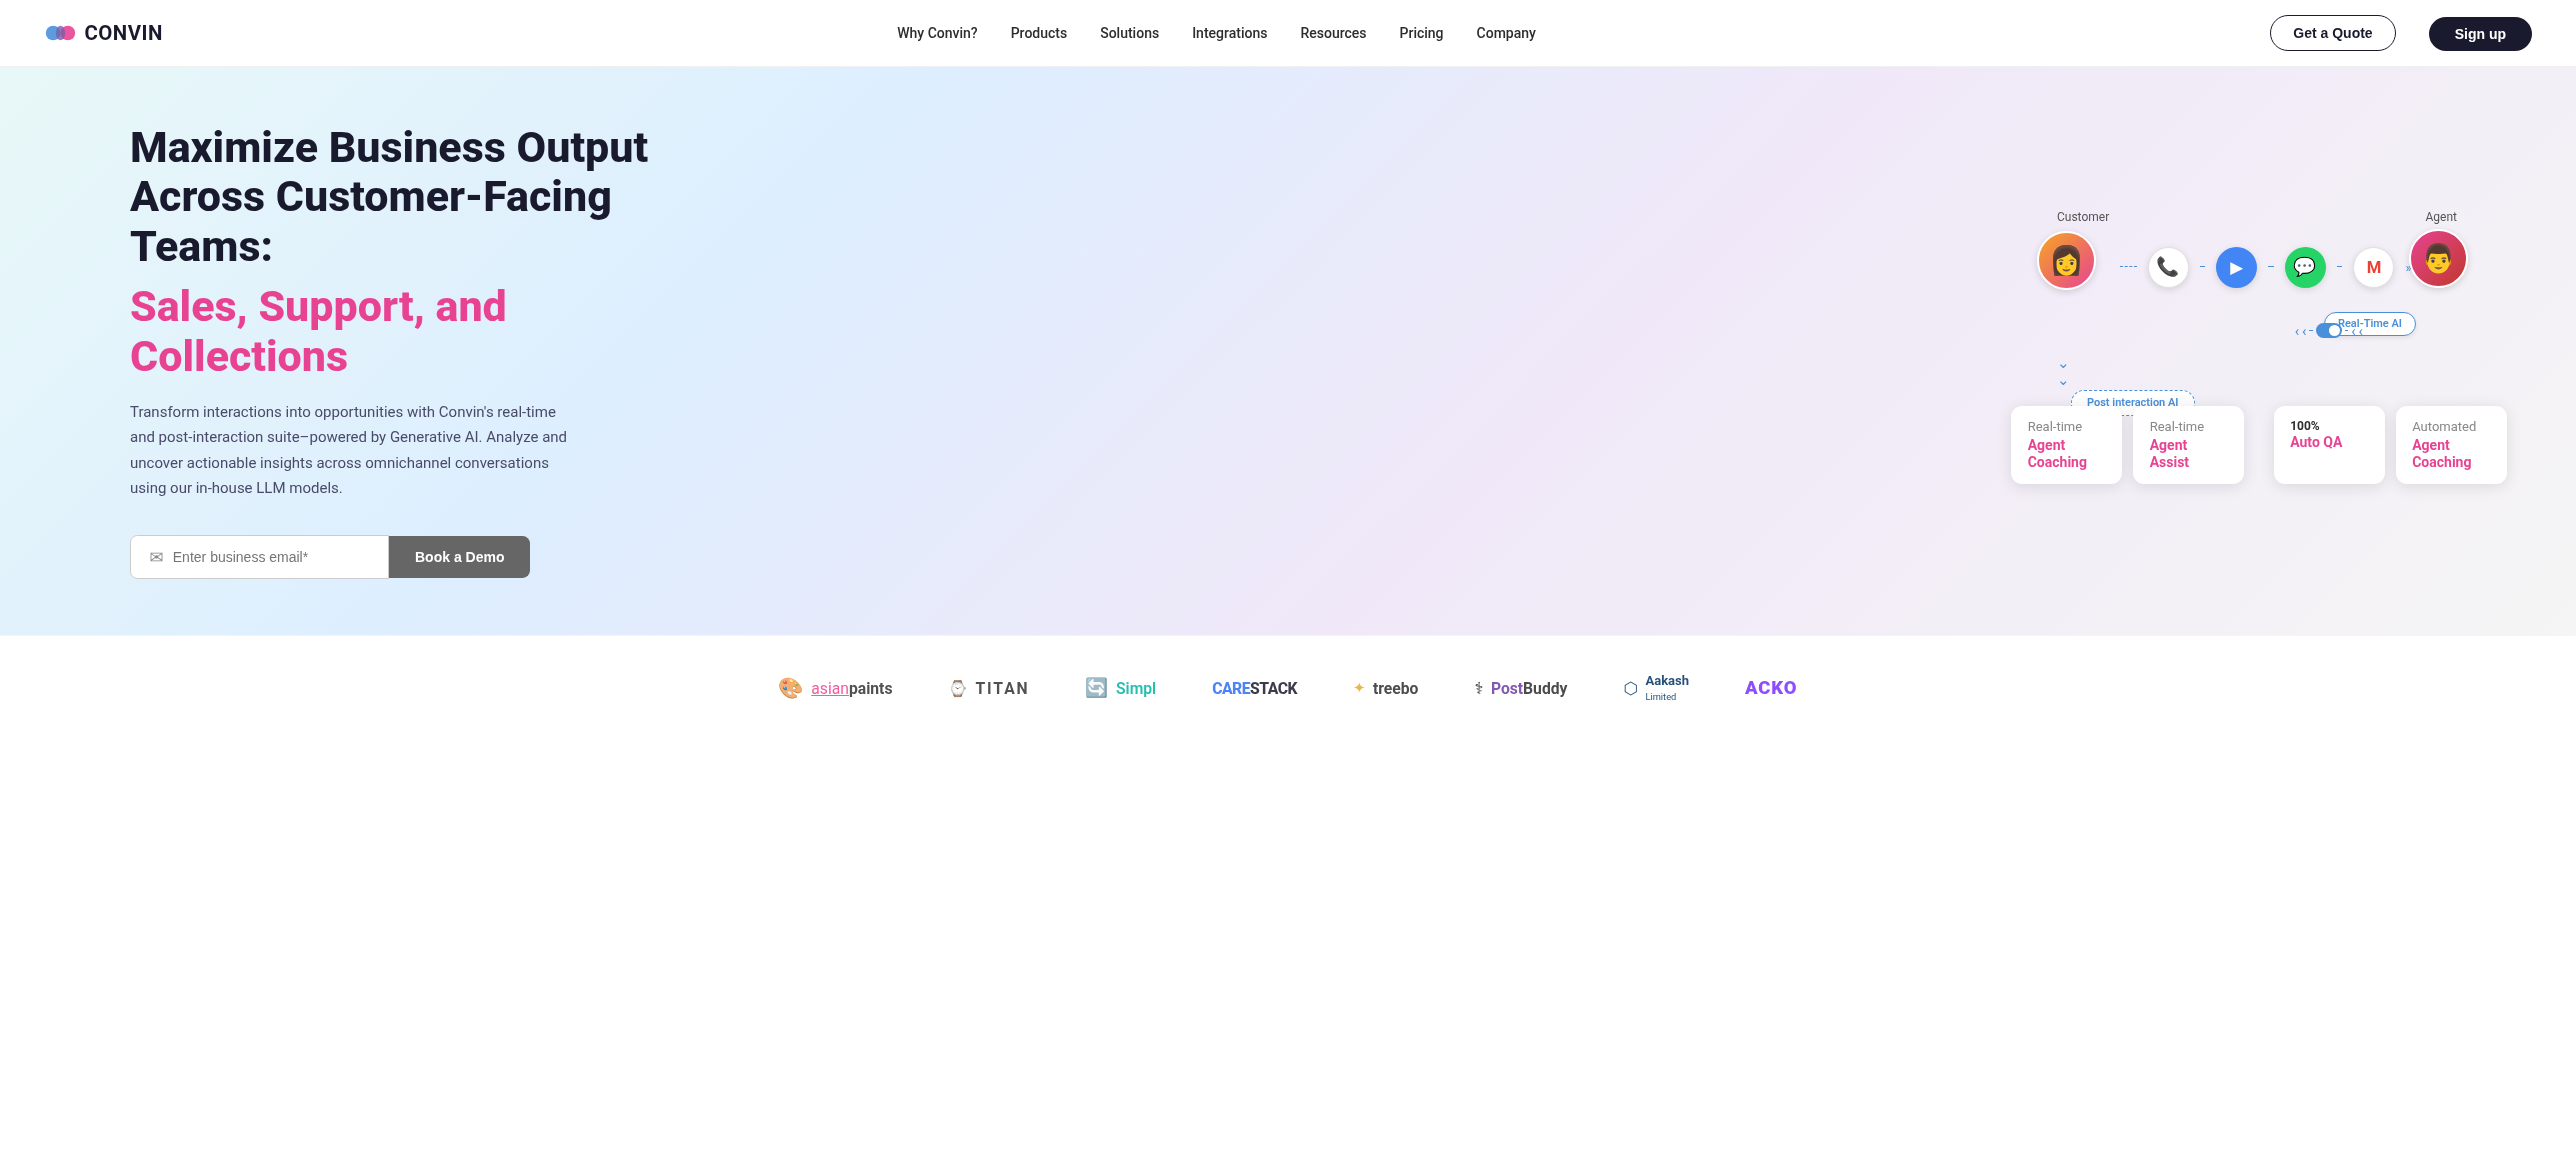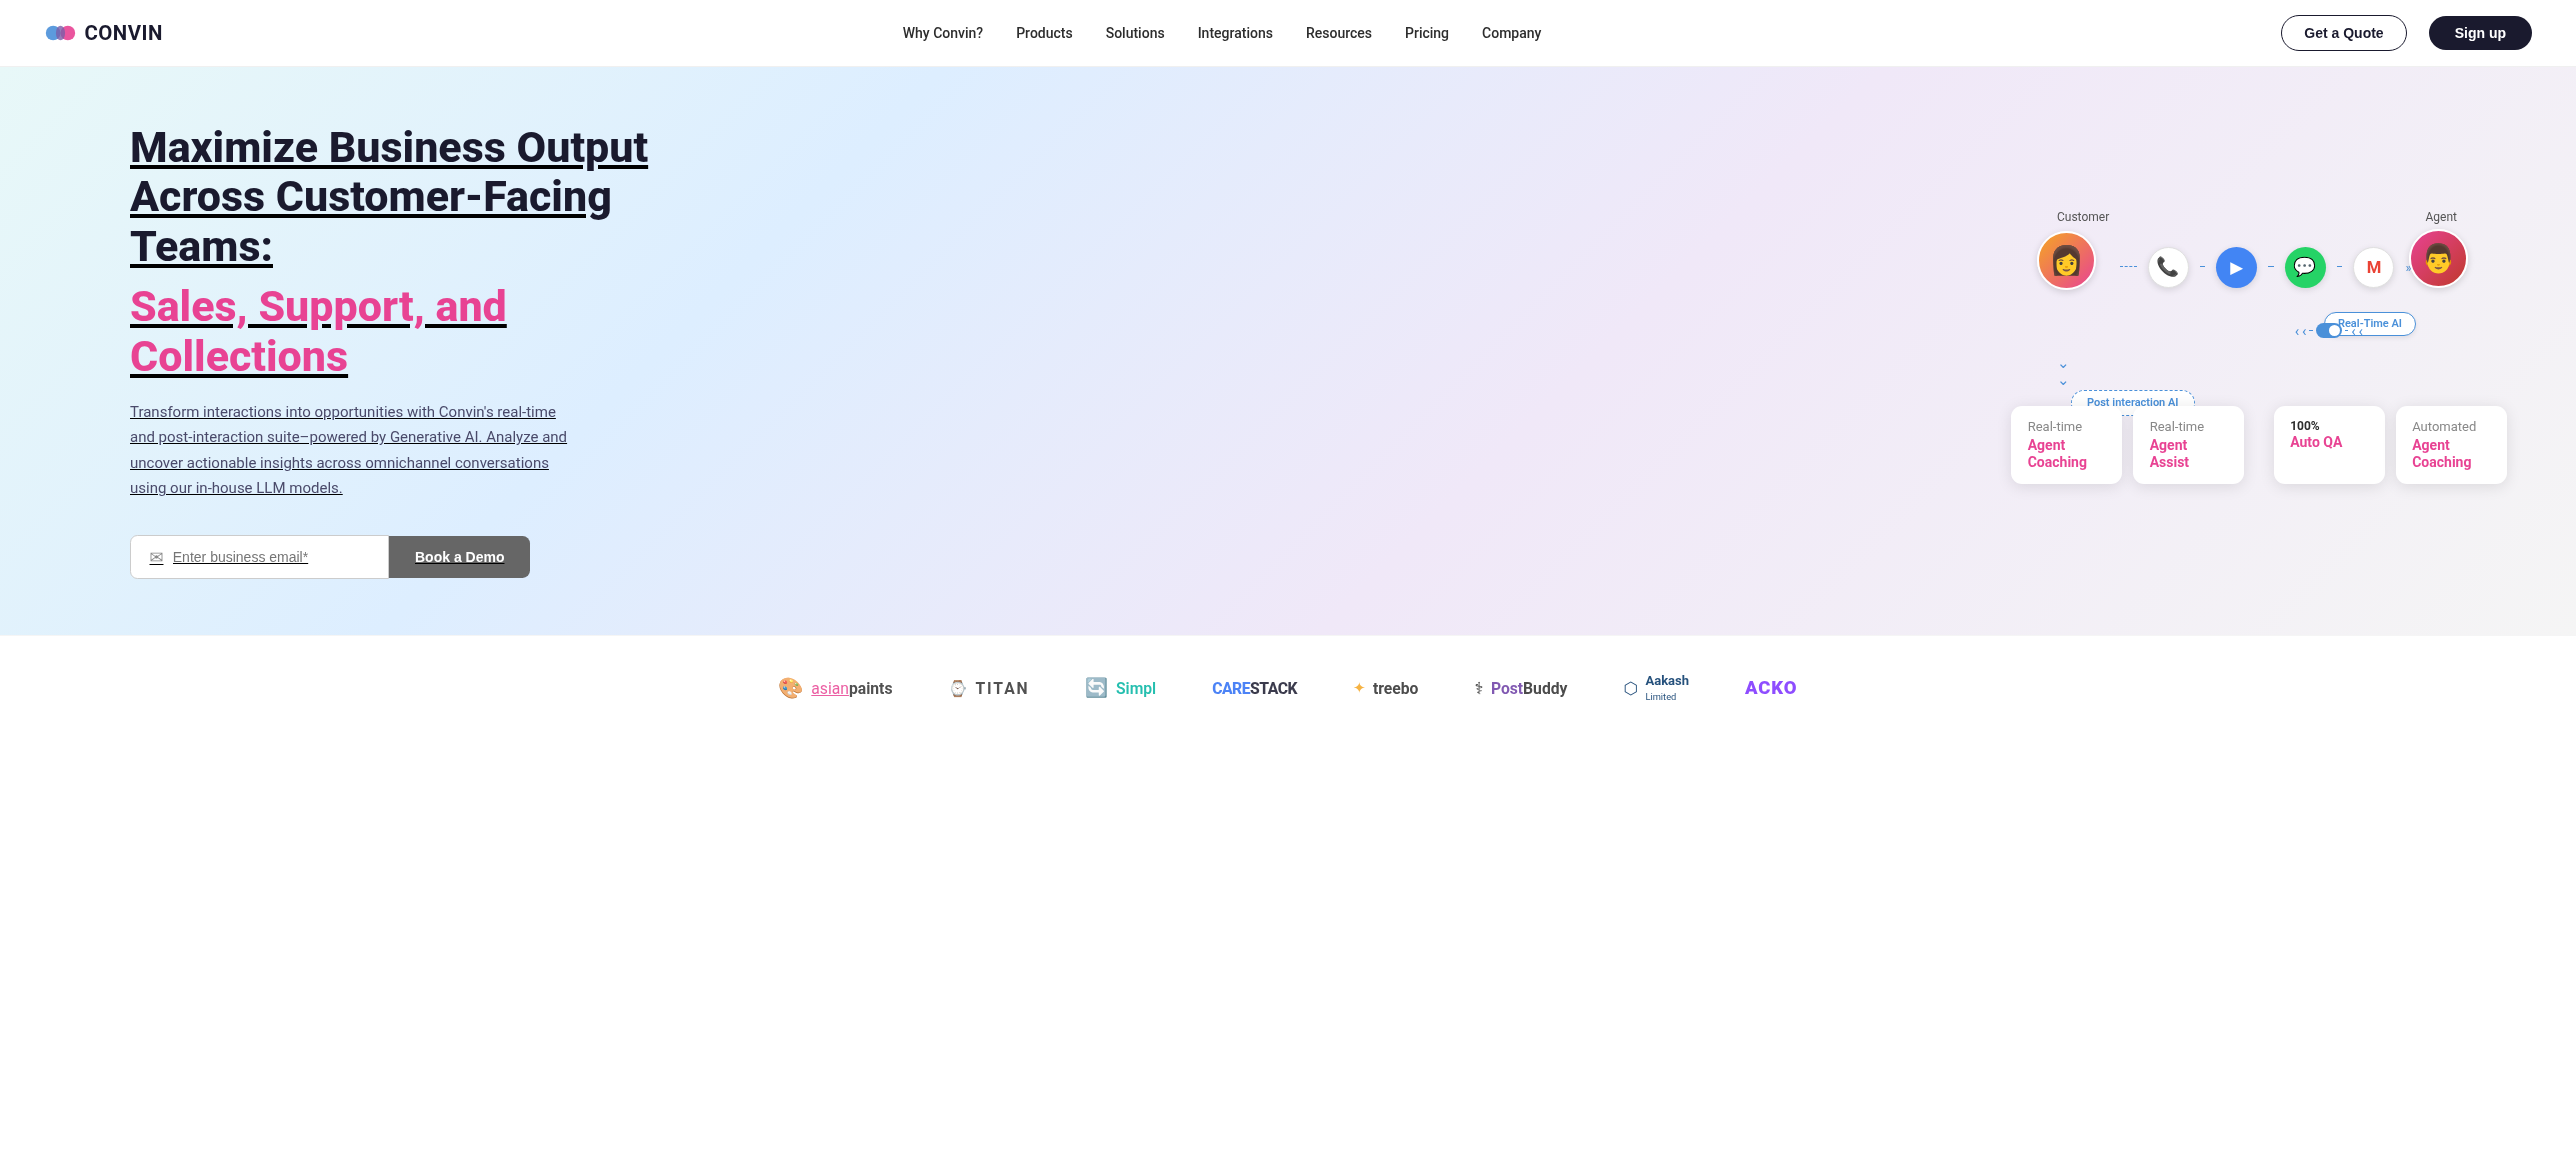--- a/index.html
+++ b/index.html
@@ -9,36 +9,36 @@
     .navbar {
       display: flex; align-items: center; justify-content: space-between;
       padding: 0 44px; height: 67px; background: #fff;
       border-bottom: 0.9px solid #f0f0f0; position: relative; z-index: 10;
     }
     .nav-logo { display: flex; align-items: center; gap: 7.4px; }
     .nav-logo-icon { width: 33px; height: 22px; }
     .nav-logo-text { font-size: 20.4px; font-weight: 700; color: #1a1a2e; letter-spacing: 0.5px; }
     .nav-links { display: flex; align-items: center; gap: 33px; }
     .nav-link { font-size: 14px; color: #2d2d2d; text-decoration: none; cursor: pointer; font-weight: 500; }
-    .nav-actions { display: flex; align-items: center; gap: 22px; }
+    .nav-actions { display: flex; align-items: flex-end; gap: 33px; }
     .btn-quote {
       padding: 9.3px 22px; border-radius: 46px; border: 1.4px solid #1a1a2e;
       background: #fff; font-size: 14px; font-weight: 600; cursor: pointer; color: #1a1a2e;
     }
     .btn-signup {
       padding: 9.3px 26px; border-radius: 46px; background: #1a1a2e;
       border: none; font-size: 14px; font-weight: 600; color: #fff; cursor: pointer;
     }
 
     
     .hero {
       display: flex; align-items: center; justify-content: space-between;
       padding: 56px 93px 56px 130px; min-height: 519px;
       background: linear-gradient(135deg, #e8f8f8 0%, #ddeeff 30%, #f0e8f8 60%, #f5f5f5 100%);
-      position: relative; overflow: hidden; text-decoration: underline;
+      position: relative; overflow: hidden;
     }
     .hero-left { max-width: 537px; }
     .hero-heading { font-size: 43px; font-weight: 800; color: #1a1a2e; line-height: 1.15; margin-bottom: 11px; }
     .hero-heading-colored { color: #e84393; font-size: 43px; font-weight: 800; line-height: 1.15; }
     .hero-sub { font-size: 15px; color: #4a4a6a; line-height: 1.7; margin: 18.5px 0 33px; max-width: 444px; }
     .hero-form { display: flex; gap: 0; align-items: center; }
     .email-input-wrap {
       display: flex; align-items: center; gap: 9.3px;
       border: 1.4px solid #ccc; border-radius: 7.4px 0 0 7.4px;
       background: #fff; padding: 11px 18.5px; min-width: 259px;

